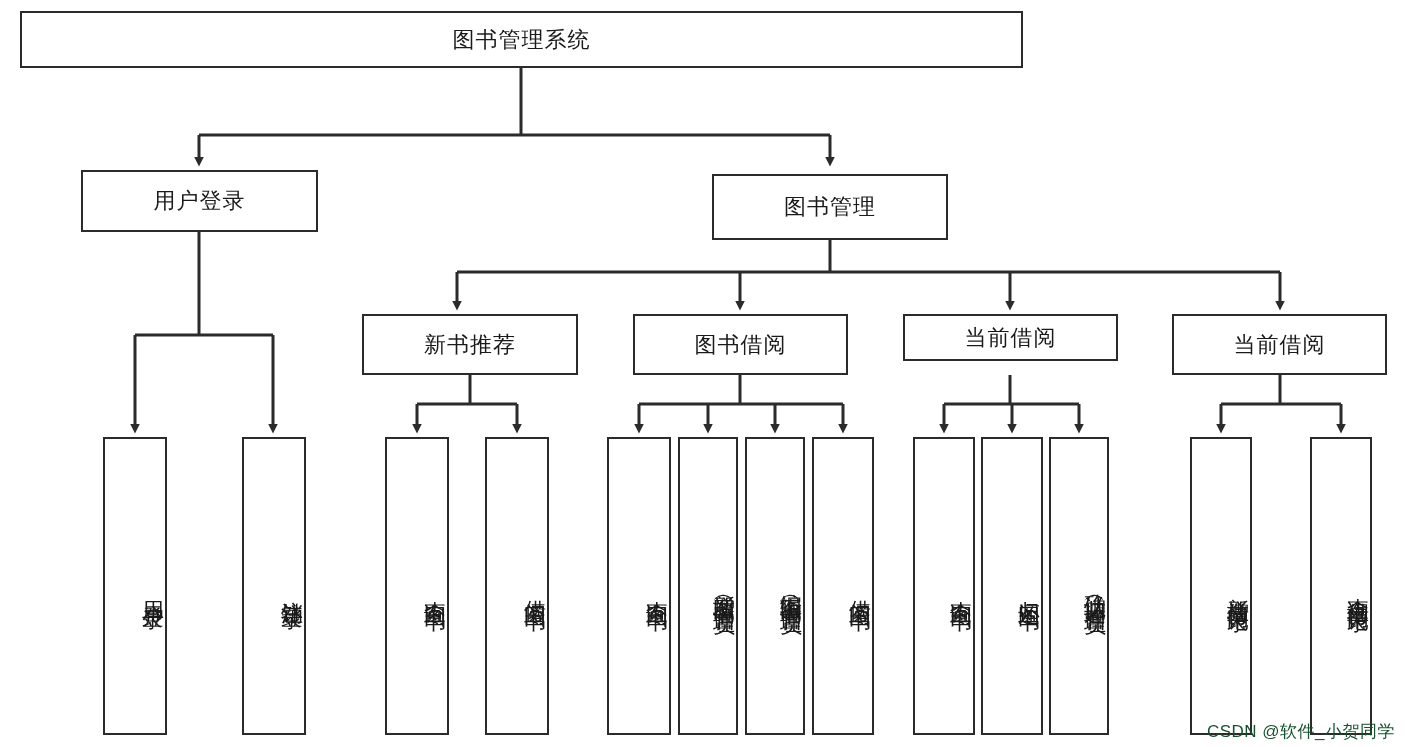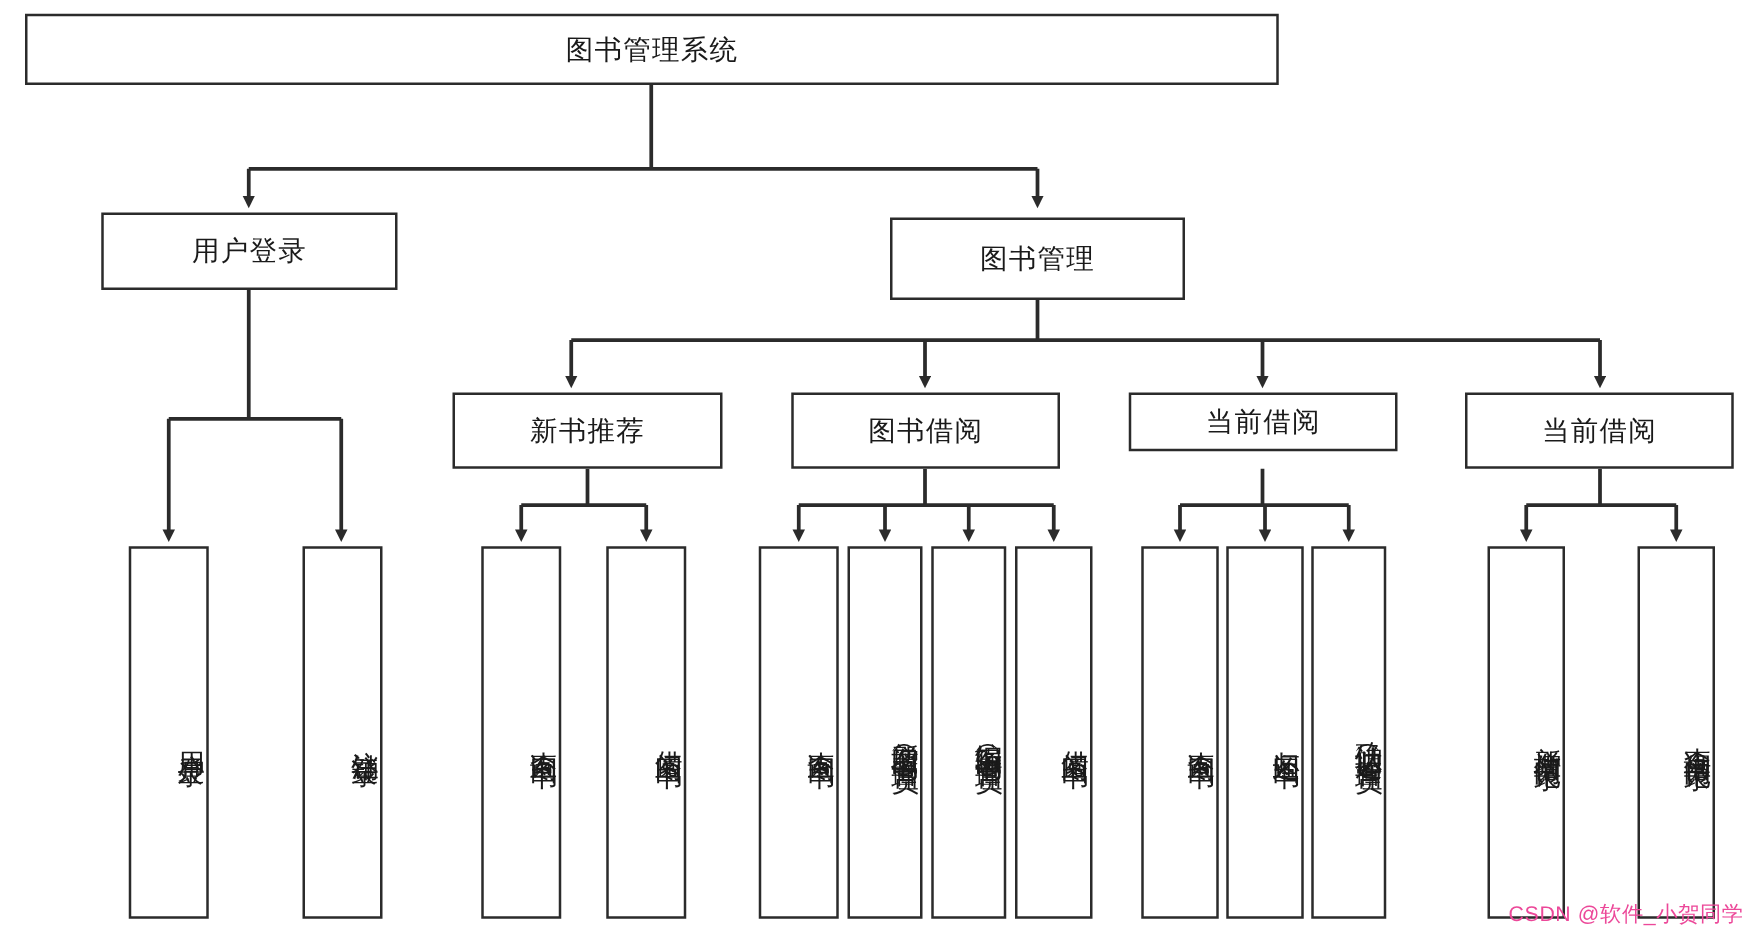--- a/index.html
+++ b/index.html
@@ -55,21 +55,21 @@
     text-align: center;
   }
   .node.vert .lbl {
     line-height: 1.12;
   }
   #watermark {
     position: absolute;
     right: 10px;
     bottom: 4px;
     font-size: 17px;
-    color: #ec4899;
+    color: #14532d;
     letter-spacing: 0.5px;
     user-select: none;
   }
 </style>
 </head>
 <body>
 
 <div id="canvas">
 
   <svg id="wires" viewBox="0 0 1405 747">

